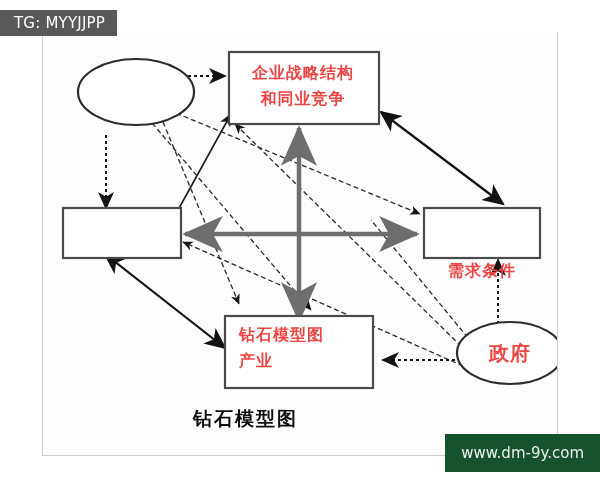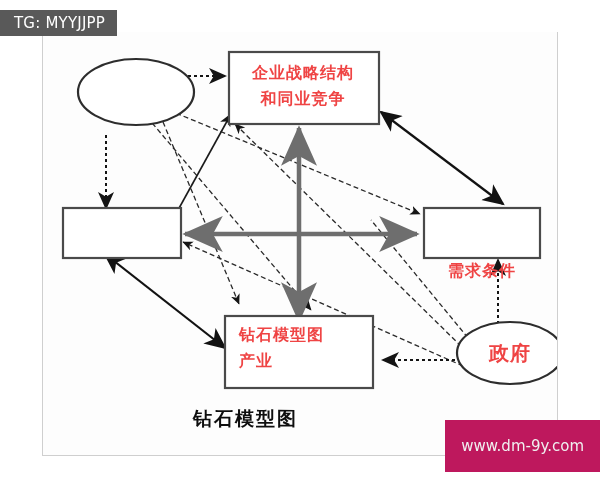--- a/index.html
+++ b/index.html
@@ -30,22 +30,22 @@
     white-space: nowrap;
     z-index: 40;
   }
 
   
   #watermark {
     position: absolute;
     right: 0px;
     bottom: 8px;
     height: 28px;
-    padding: 12px 16px;
-    background: #be185d;
+    padding: 5px 16px;
+    background: #14532d;
     color: #f0f0f0;
     font-size: 15px;
     line-height: 28px;
     white-space: nowrap;
     z-index: 40;
   }
 
   
   #diagram-panel {
     position: absolute;

